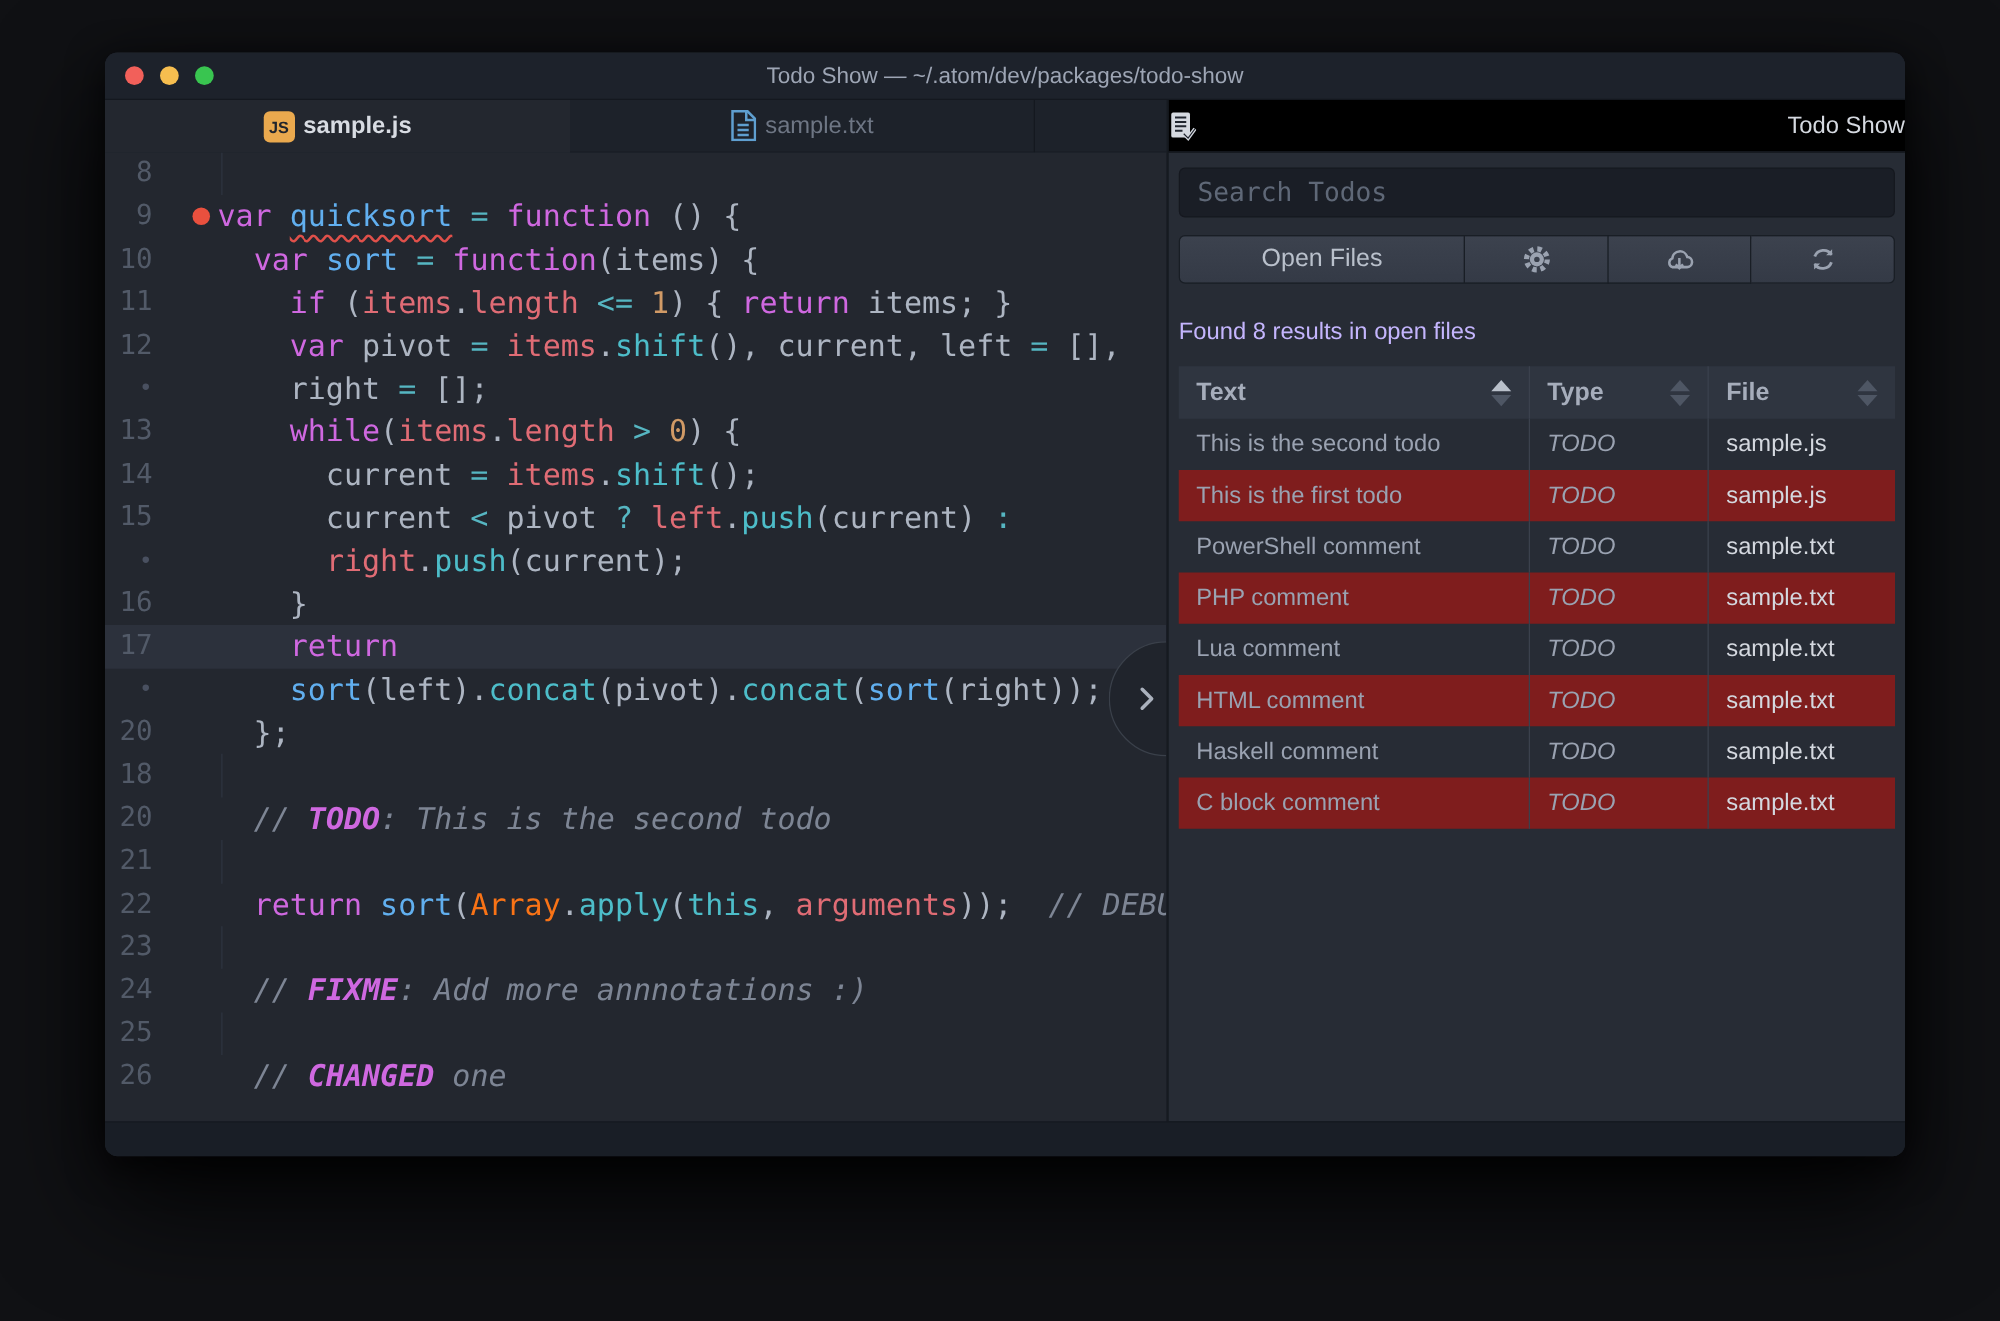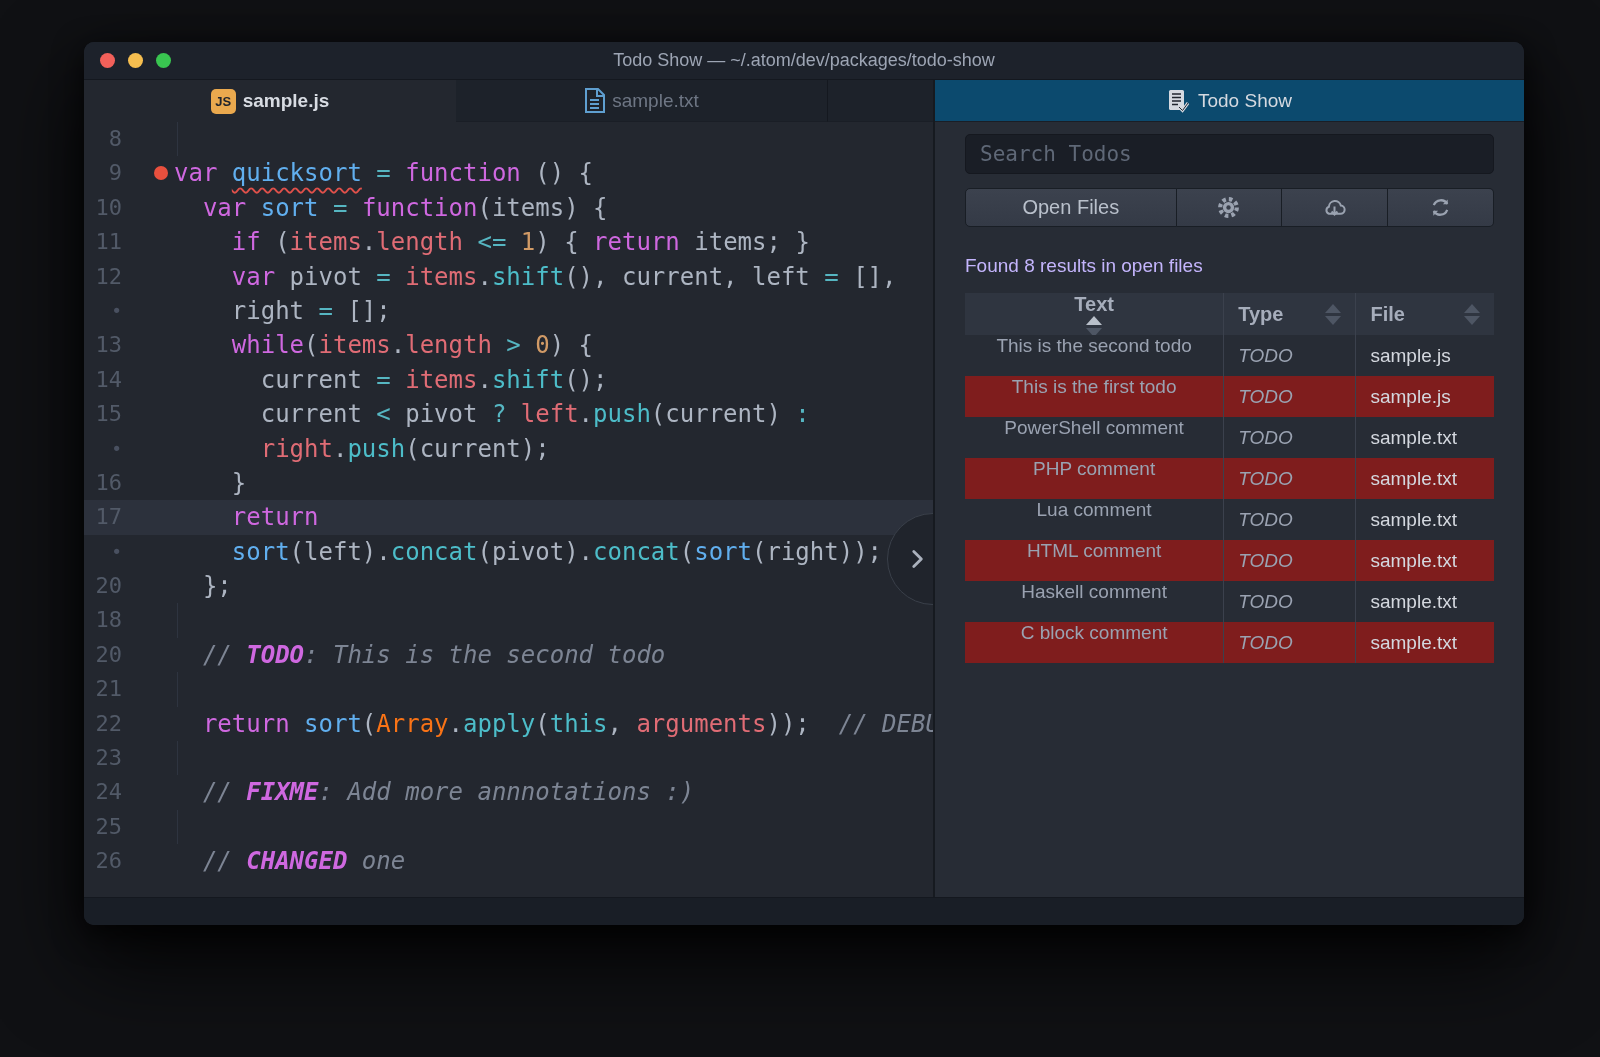--- a/index.html
+++ b/index.html
@@ -57,43 +57,43 @@
   .tk-todo{ color:#cf68e0; font-style:italic; font-weight:bold; }
 
   
   .toggle-clip { position:absolute; right:0; top:433px; width:46px; height:94px; overflow:hidden; }
   .toggle-circle { position:absolute; left:0; top:0; width:92px; height:92px; border-radius:50%;
     background:#20242c; border:1px solid #3a404a; display:flex; align-items:center; }
   .toggle-circle svg { margin-left:16px; }
 
   
   .panel { flex:1; display:flex; flex-direction:column; background:#272c35; border-left:2px solid #161a20; min-width:0; }
-  .panel-header { height:42px; flex:none; background:#0c4a6e; border-bottom:1px solid #1a1e26;
-    display:flex; align-items:center; justify-content:center; gap:9px; color:#d5d9e0; font-size:19px; }
-  .panel-body { flex:1; padding:12px 30px; overflow:hidden; }
+  .panel-header { height:42px; flex:none; background:#000000; border-bottom:1px solid #1a1e26;
+    display:flex; align-items:center; justify-content:space-between; gap:9px; color:#d5d9e0; font-size:19px; }
+  .panel-body { flex:1; padding:12px 8px; overflow:hidden; }
 
   .search { width:100%; height:40px; background:#1a1e26; border:1px solid #15181f; border-radius:5px;
     color:#c6ccd6; font-family:"DejaVu Sans Mono", monospace; font-size:21px; padding:0 14px; outline:none; }
   .search::placeholder { color:#5f6877; }
 
   .btn-row { display:flex; margin-top:14px; height:39px; }
   .btn { border:1px solid #191e25; background:linear-gradient(#3c424e,#343a46); color:#b9c0cb;
     font-size:20px; display:flex; align-items:center; justify-content:center; cursor:pointer; }
   .btn.wide { flex:2; border-radius:5px 0 0 5px; }
   .btn.icon { flex:1; border-left:none; }
   .btn.icon:last-child { border-radius:0 5px 5px 0; }
 
   .status { margin-top:28px; color:#c4b5fd; font-size:19px; }
 
   .table { margin-top:16px; font-size:19px; }
   .trow { display:flex; height:41px; align-items:center; }
   .trow.head { height:42px; background:#2f3540; font-weight:bold; color:#a6adbb; font-size:20px; }
   .trow.stripe { background:#7f1d1d; }
   .cell { padding:0 14px; height:100%; display:flex; align-items:center; overflow:hidden; white-space:nowrap; }
-  .cell.c0 { width:49%; border-right:1px solid #3b414d; justify-content:space-between;flex-direction:column; }
+  .cell.c0 { width:49%; border-right:1px solid #3b414d; justify-content:space-between; }
   .cell.c1 { width:25%; border-right:1px solid #3b414d; justify-content:space-between; }
   .cell.c2 { width:26%; justify-content:space-between; }
   .trow:not(.head) .cell.c0 { color:#9aa2b1; }
   .trow:not(.head) .cell.c1 { color:#9aa2b1; font-style:italic; }
   .trow:not(.head) .cell.c2 { color:#d4d8df; }
 
   .sorter { display:flex; flex-direction:column; gap:3px; align-items:center; }
   .arr { width:0; height:0; border-left:8px solid transparent; border-right:8px solid transparent; }
   .arr.up   { border-bottom:9px solid #4e5664; }
   .arr.down { border-top:9px solid #4e5664; }

